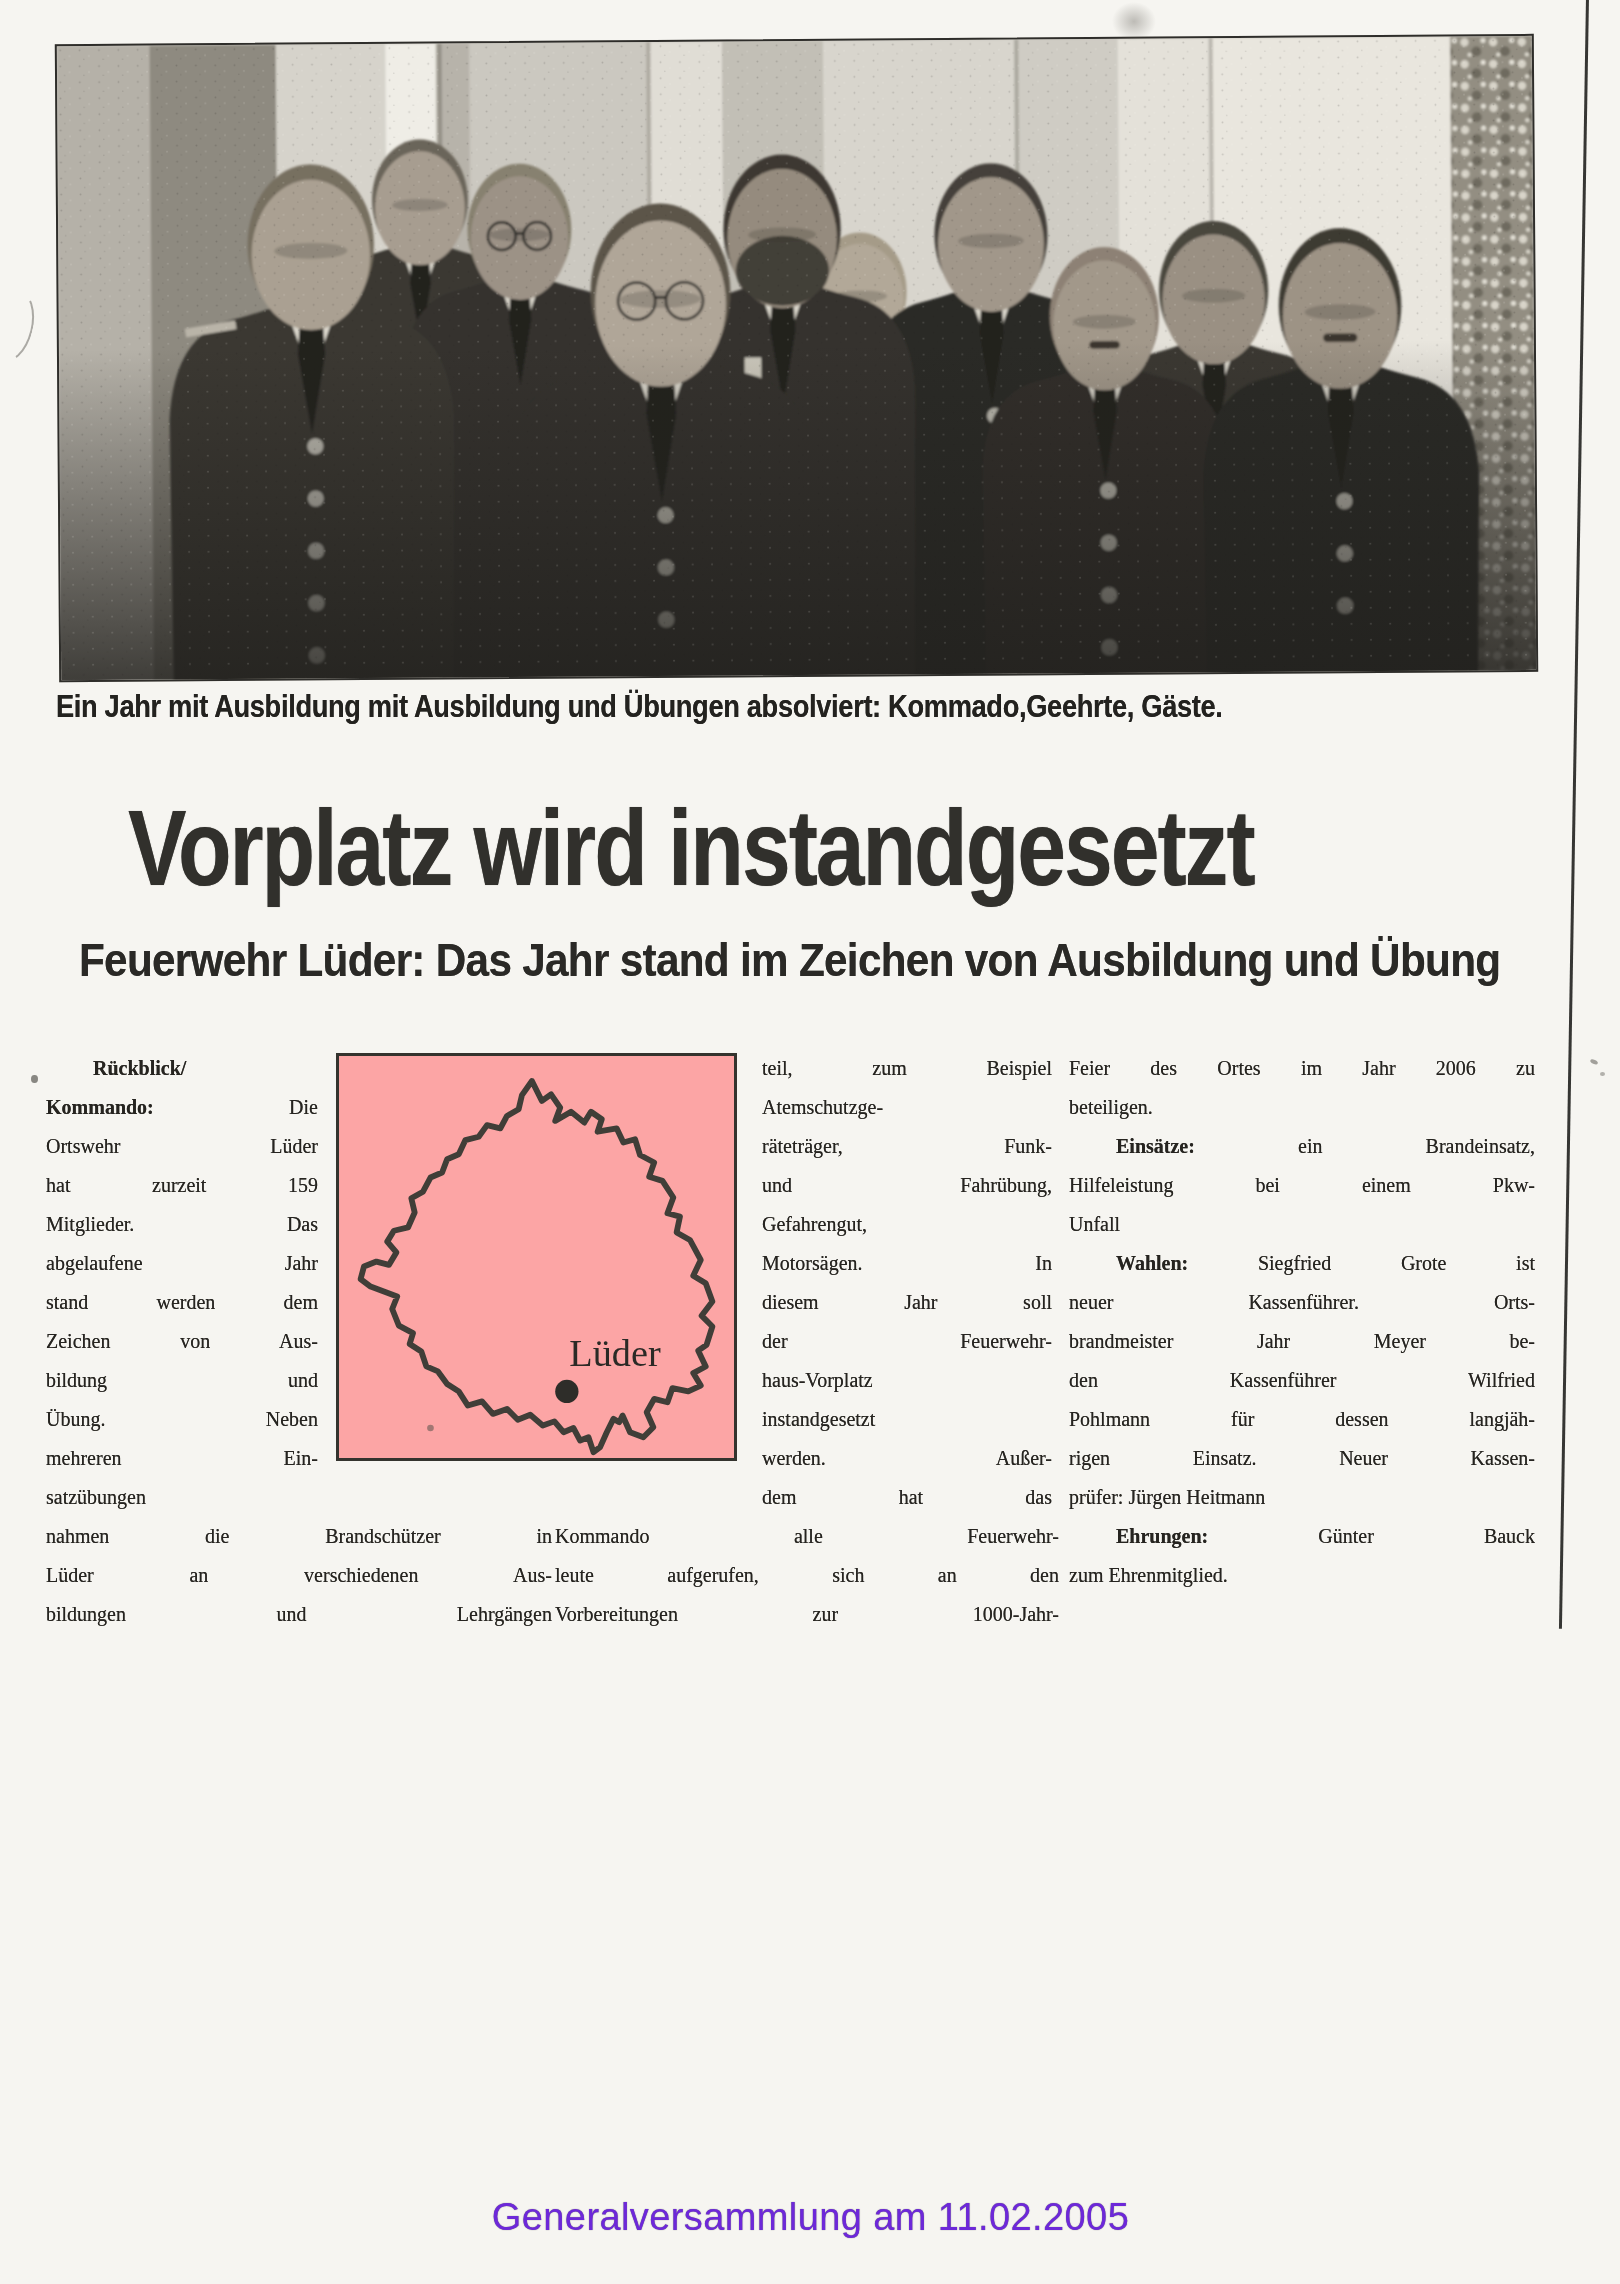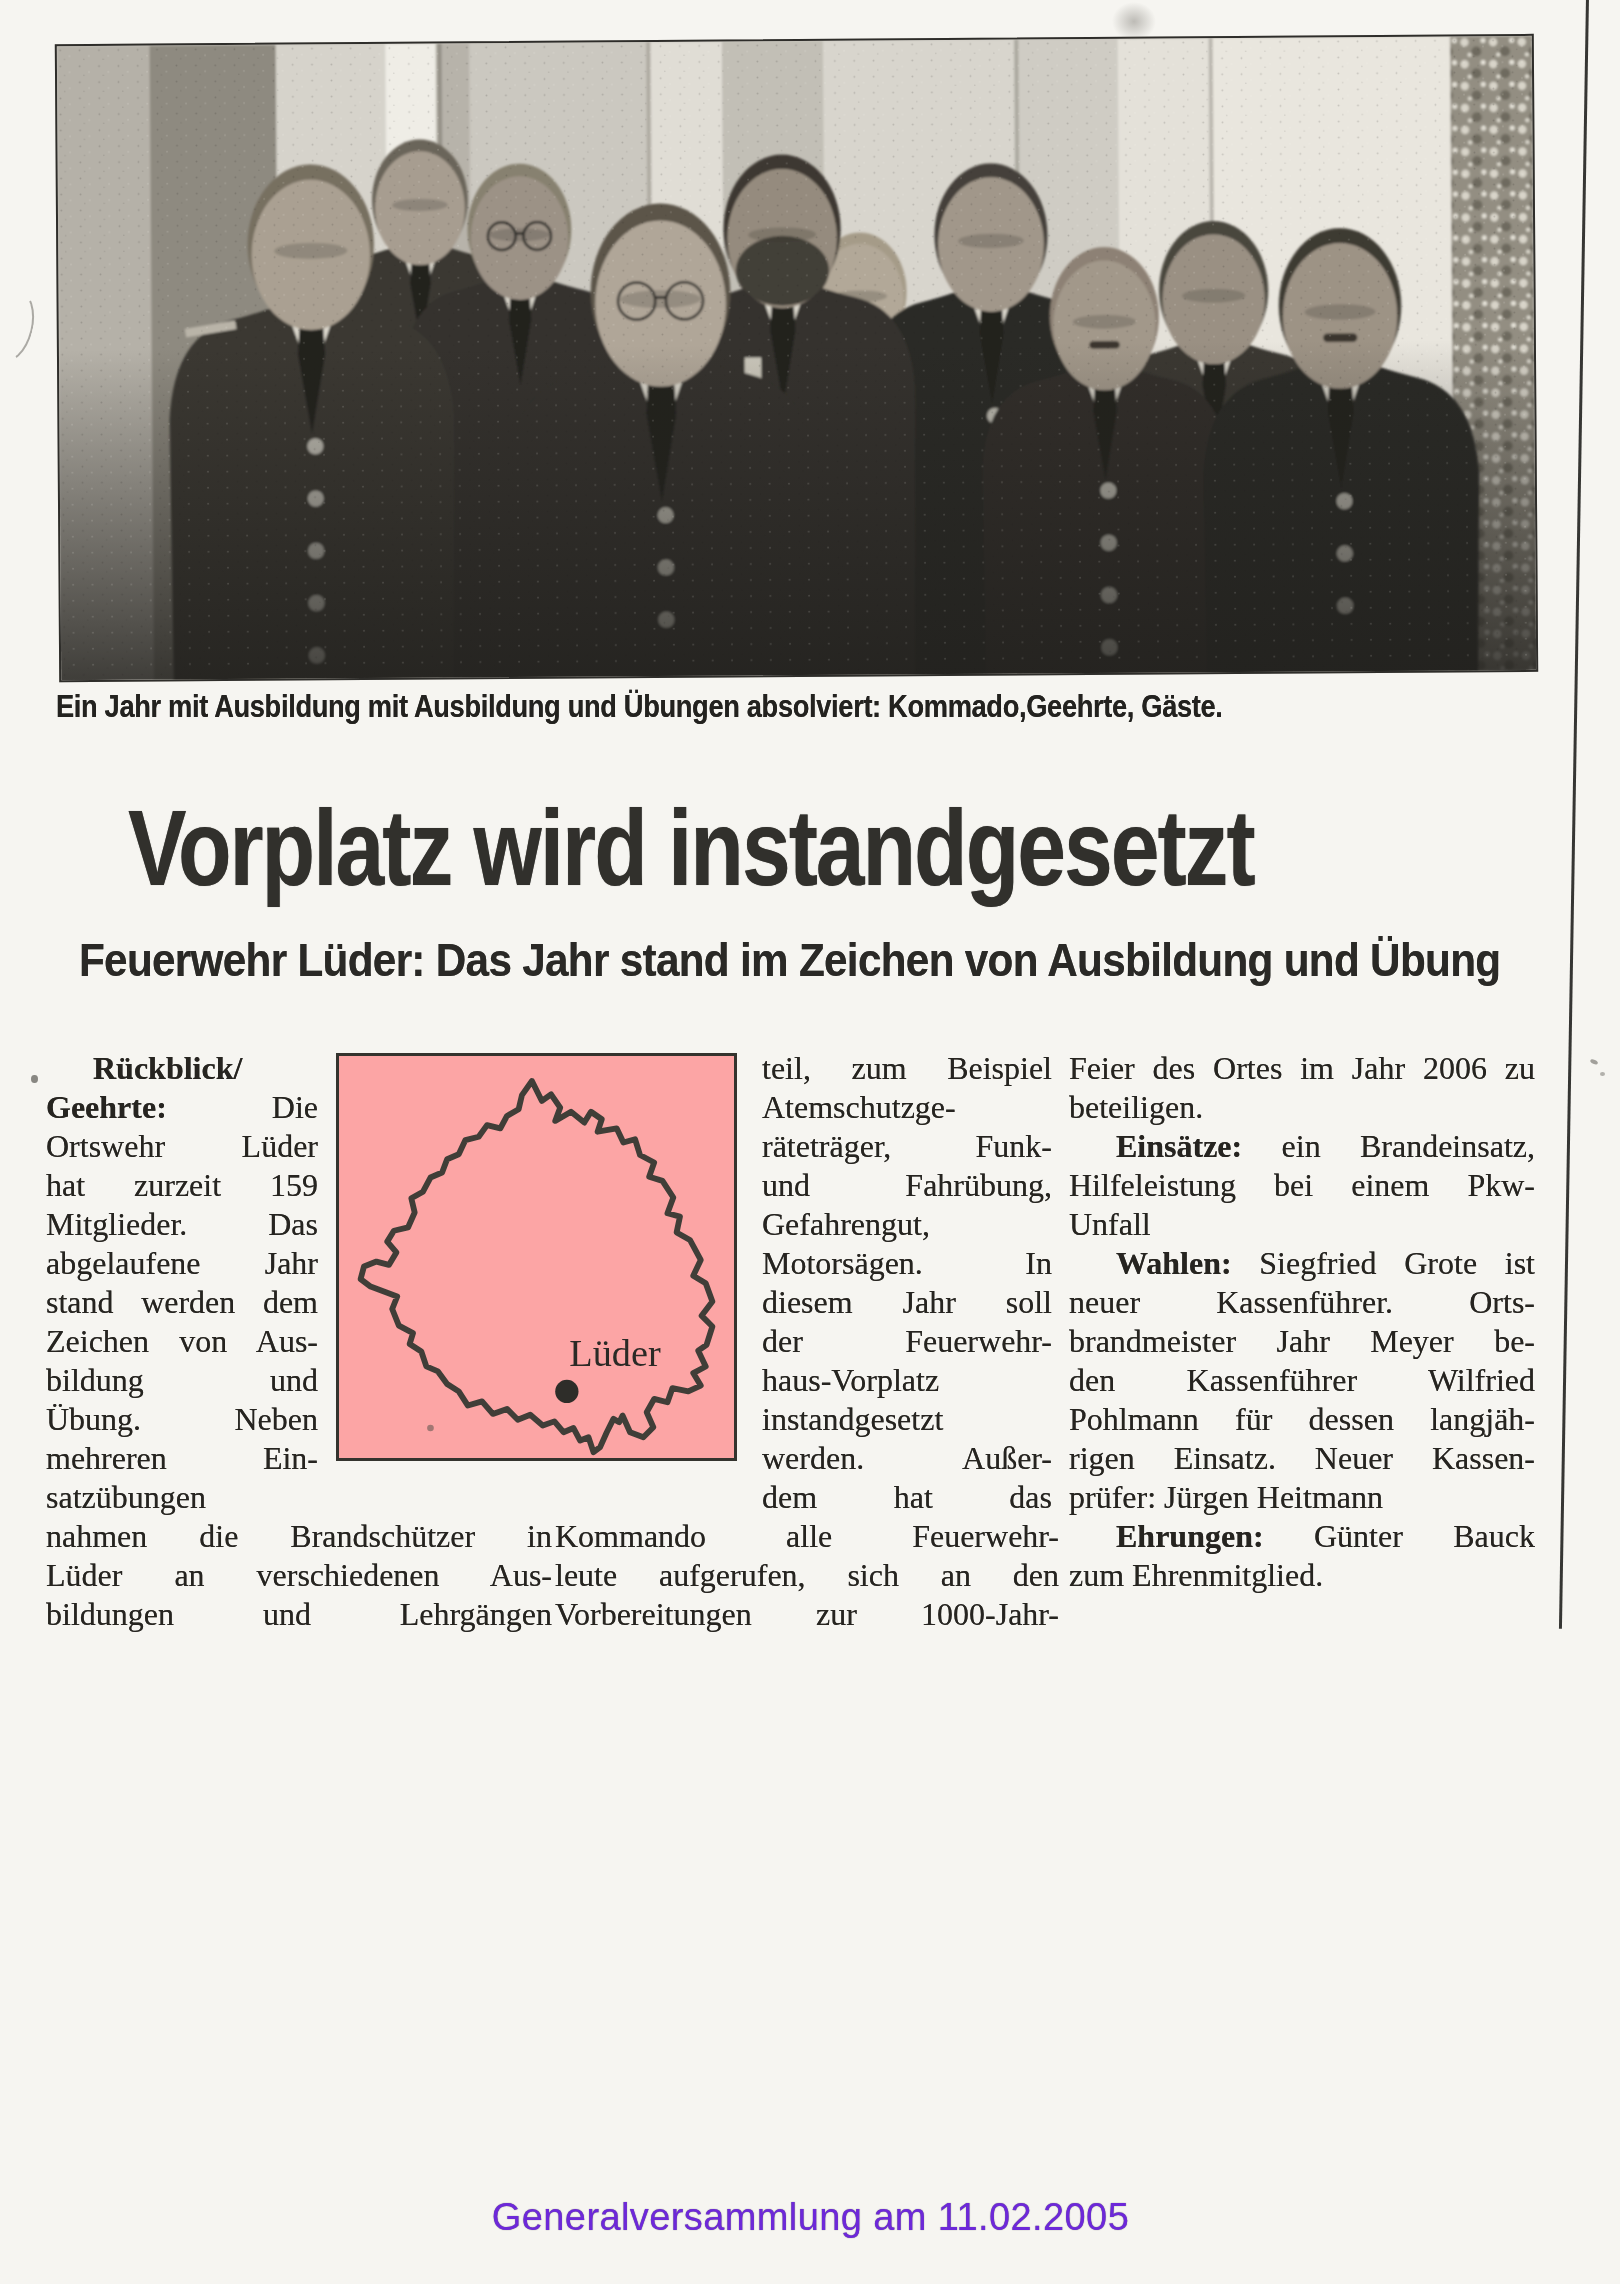--- a/index.html
+++ b/index.html
@@ -18,21 +18,21 @@
   
   .headline{position:absolute;left:128px;top:795px;white-space:nowrap;
             font-family:"Liberation Sans",sans-serif;font-weight:700;font-size:107px;
             line-height:1;color:#31302c;transform:scaleX(.82);transform-origin:left top;
             letter-spacing:-2.5px;text-shadow:0 0 0.8px rgba(49,48,44,.75);}
   .subheadline{position:absolute;left:79px;top:934px;white-space:nowrap;
             font-family:"Liberation Sans",sans-serif;font-weight:700;font-size:47px;
             line-height:1.1;color:#2a2926;transform:scaleX(.90);transform-origin:left top;
             letter-spacing:-0.8px;text-shadow:0 0 0.7px rgba(42,41,38,.7);}
   
-  .col{position:absolute;font-size:32px;line-height:39px;
+  .col{position:absolute;font-size:20px;line-height:39px;
        text-shadow:0 0 0.5px rgba(38,36,32,.75);}
   .col b{font-weight:700;}
   .tl{text-align:justify;text-align-last:justify;-moz-text-align-last:justify;
       height:39px;overflow:hidden;white-space:normal;}
   .tl.nj{text-align-last:left;-moz-text-align-last:left;}
   .tl.ind{padding-left:47px;}
   .c1{left:46px;top:1049px;width:272px;}
   .c3{left:762px;top:1049px;width:290px;}
   .c4{left:1069px;top:1049px;width:466px;}
   .w1{left:46px;top:1517px;width:506px;}
@@ -266,21 +266,21 @@
     </svg>
   </div>
 
   <div class="caption">Ein Jahr mit Ausbildung mit Ausbildung und Übungen absolviert: Kommado,Geehrte, Gäste.</div>
 
   <h1 class="headline" style="margin:0;">Vorplatz wird instandgesetzt</h1>
   <h2 class="subheadline" style="margin:0;">Feuerwehr Lüder: Das Jahr stand im Zeichen von Ausbildung und Übung</h2>
 
   <div class="col c1">
       <div class="tl nj ind"><b>Rückblick/</b></div>
-      <div class="tl"><b>Geehrte:</b> Die</div>
+      <div class="tl"><b>Kommando:</b> Die</div>
       <div class="tl">Ortswehr Lüder</div>
       <div class="tl">hat zurzeit 159</div>
       <div class="tl">Mitglieder. Das</div>
       <div class="tl">abgelaufene Jahr</div>
       <div class="tl">stand werden dem</div>
       <div class="tl">Zeichen von Aus-</div>
       <div class="tl">bildung und</div>
       <div class="tl">Übung. Neben</div>
       <div class="tl">mehreren Ein-</div>
       <div class="tl nj">satzübungen</div>

